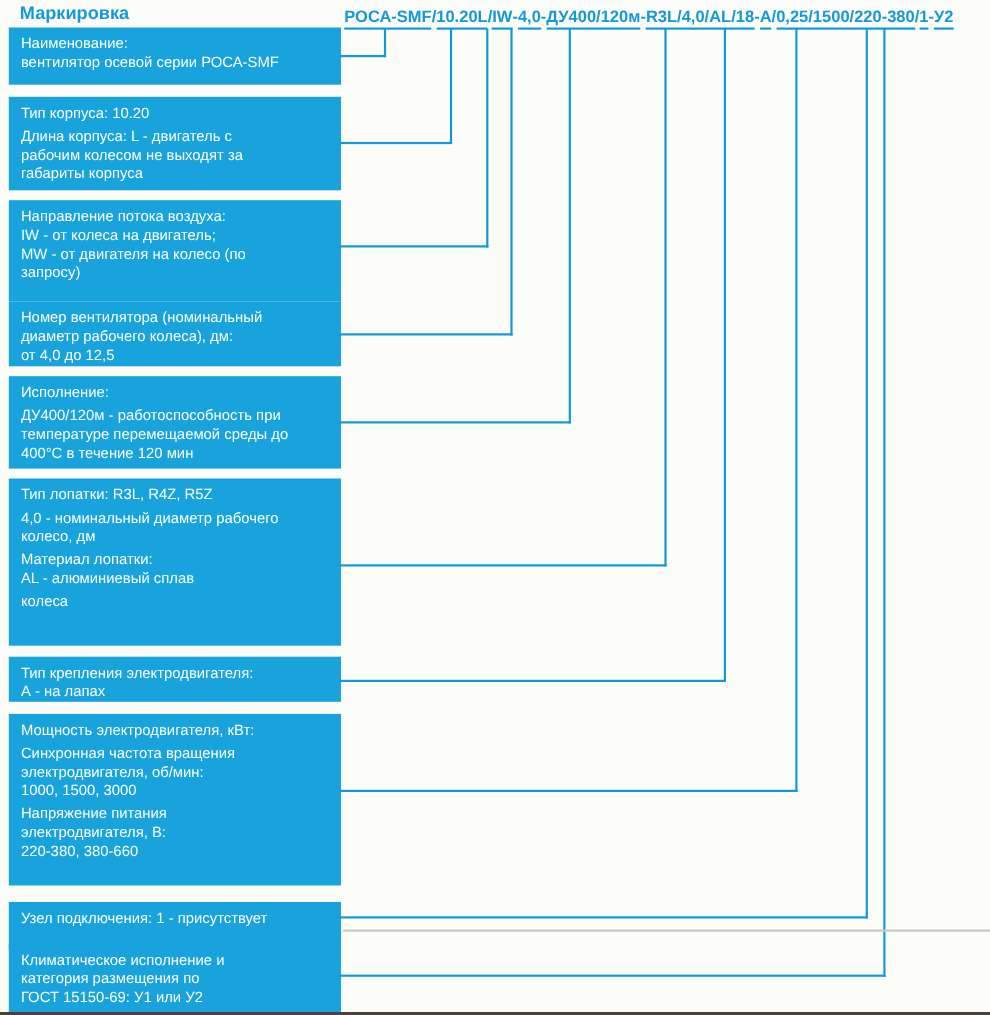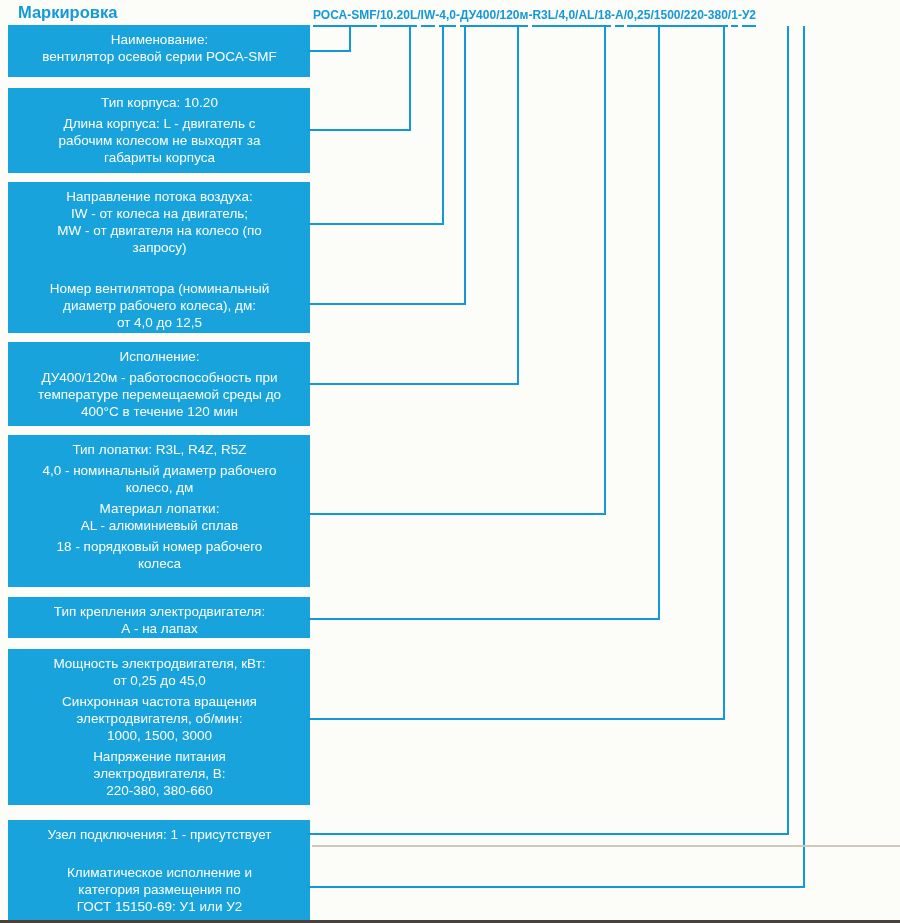--- a/index.html
+++ b/index.html
@@ -10,29 +10,29 @@
   .stage{
     position:relative;width:900px;height:923px;background:#fcfcf8;
     overflow:hidden;font-family:"Liberation Sans",sans-serif;padding-left:40px;
   }
   .title{
     position:absolute;left:18px;top:3px;margin:0;
     font-size:16.5px;font-weight:bold;color:var(--accent);
   }
   .code{
     position:absolute;left:313px;top:6px;white-space:nowrap;
-    font-size:12px;font-weight:bold;letter-spacing:0px;
+    font-size:15px;font-weight:bold;letter-spacing:0px;
     color:var(--accent);line-height:19px;
   }
   .seg{display:inline-block;border-bottom:2px solid var(--accent);}
   .sep{display:inline-block;}
   .box{
     position:absolute;left:8px;width:302px;box-sizing:border-box;
     background:var(--boxfill);color:#ffffff;
-    font-size:13.5px;line-height:17px;padding:6px 10px 4px 11px;text-align:center;
+    font-size:13.5px;line-height:17px;padding:6px 10px 4px 11px;
   }
   .box p{margin:0 0 4px 0;}
   .box p:last-child{margin-bottom:0;}
   .ln{display:block;white-space:nowrap;}
   .vline{position:absolute;width:2px;background:var(--accent);}
   .hline{position:absolute;height:2px;background:var(--accent);}
   .divider{position:absolute;left:312px;top:845px;width:588px;height:2px;background:#cfc9c0;}
   .bottom-rule{position:absolute;left:0;top:920px;width:900px;height:3px;background:#49413c;}
 </style>
 </head>
@@ -89,34 +89,32 @@
         </p>
         <p>
           <span class="ln">4,0 - номинальный диаметр рабочего</span>
           <span class="ln">колесо, дм</span>
         </p>
         <p>
           <span class="ln">Материал лопатки:</span>
           <span class="ln">AL - алюминиевый сплав</span>
         </p>
         <p>
-          <span class="ln">18 - порядковый номер рабочего</span>
           <span class="ln">колеса</span>
         </p>
       </div>
       <div class="box" style="top: 597px; height: 41px;">
         <p>
           <span class="ln">Тип крепления электродвигателя:</span>
           <span class="ln">А - на лапах</span>
         </p>
       </div>
       <div class="box" style="top: 649px; height: 156px;">
         <p>
           <span class="ln">Мощность электродвигателя, кВт:</span>
-          <span class="ln">от 0,25 до 45,0</span>
         </p>
         <p>
           <span class="ln">Синхронная частота вращения</span>
           <span class="ln">электродвигателя, об/мин:</span>
           <span class="ln">1000, 1500, 3000</span>
         </p>
         <p>
           <span class="ln">Напряжение питания</span>
           <span class="ln">электродвигателя, В:</span>
           <span class="ln">220-380, 380-660</span>

